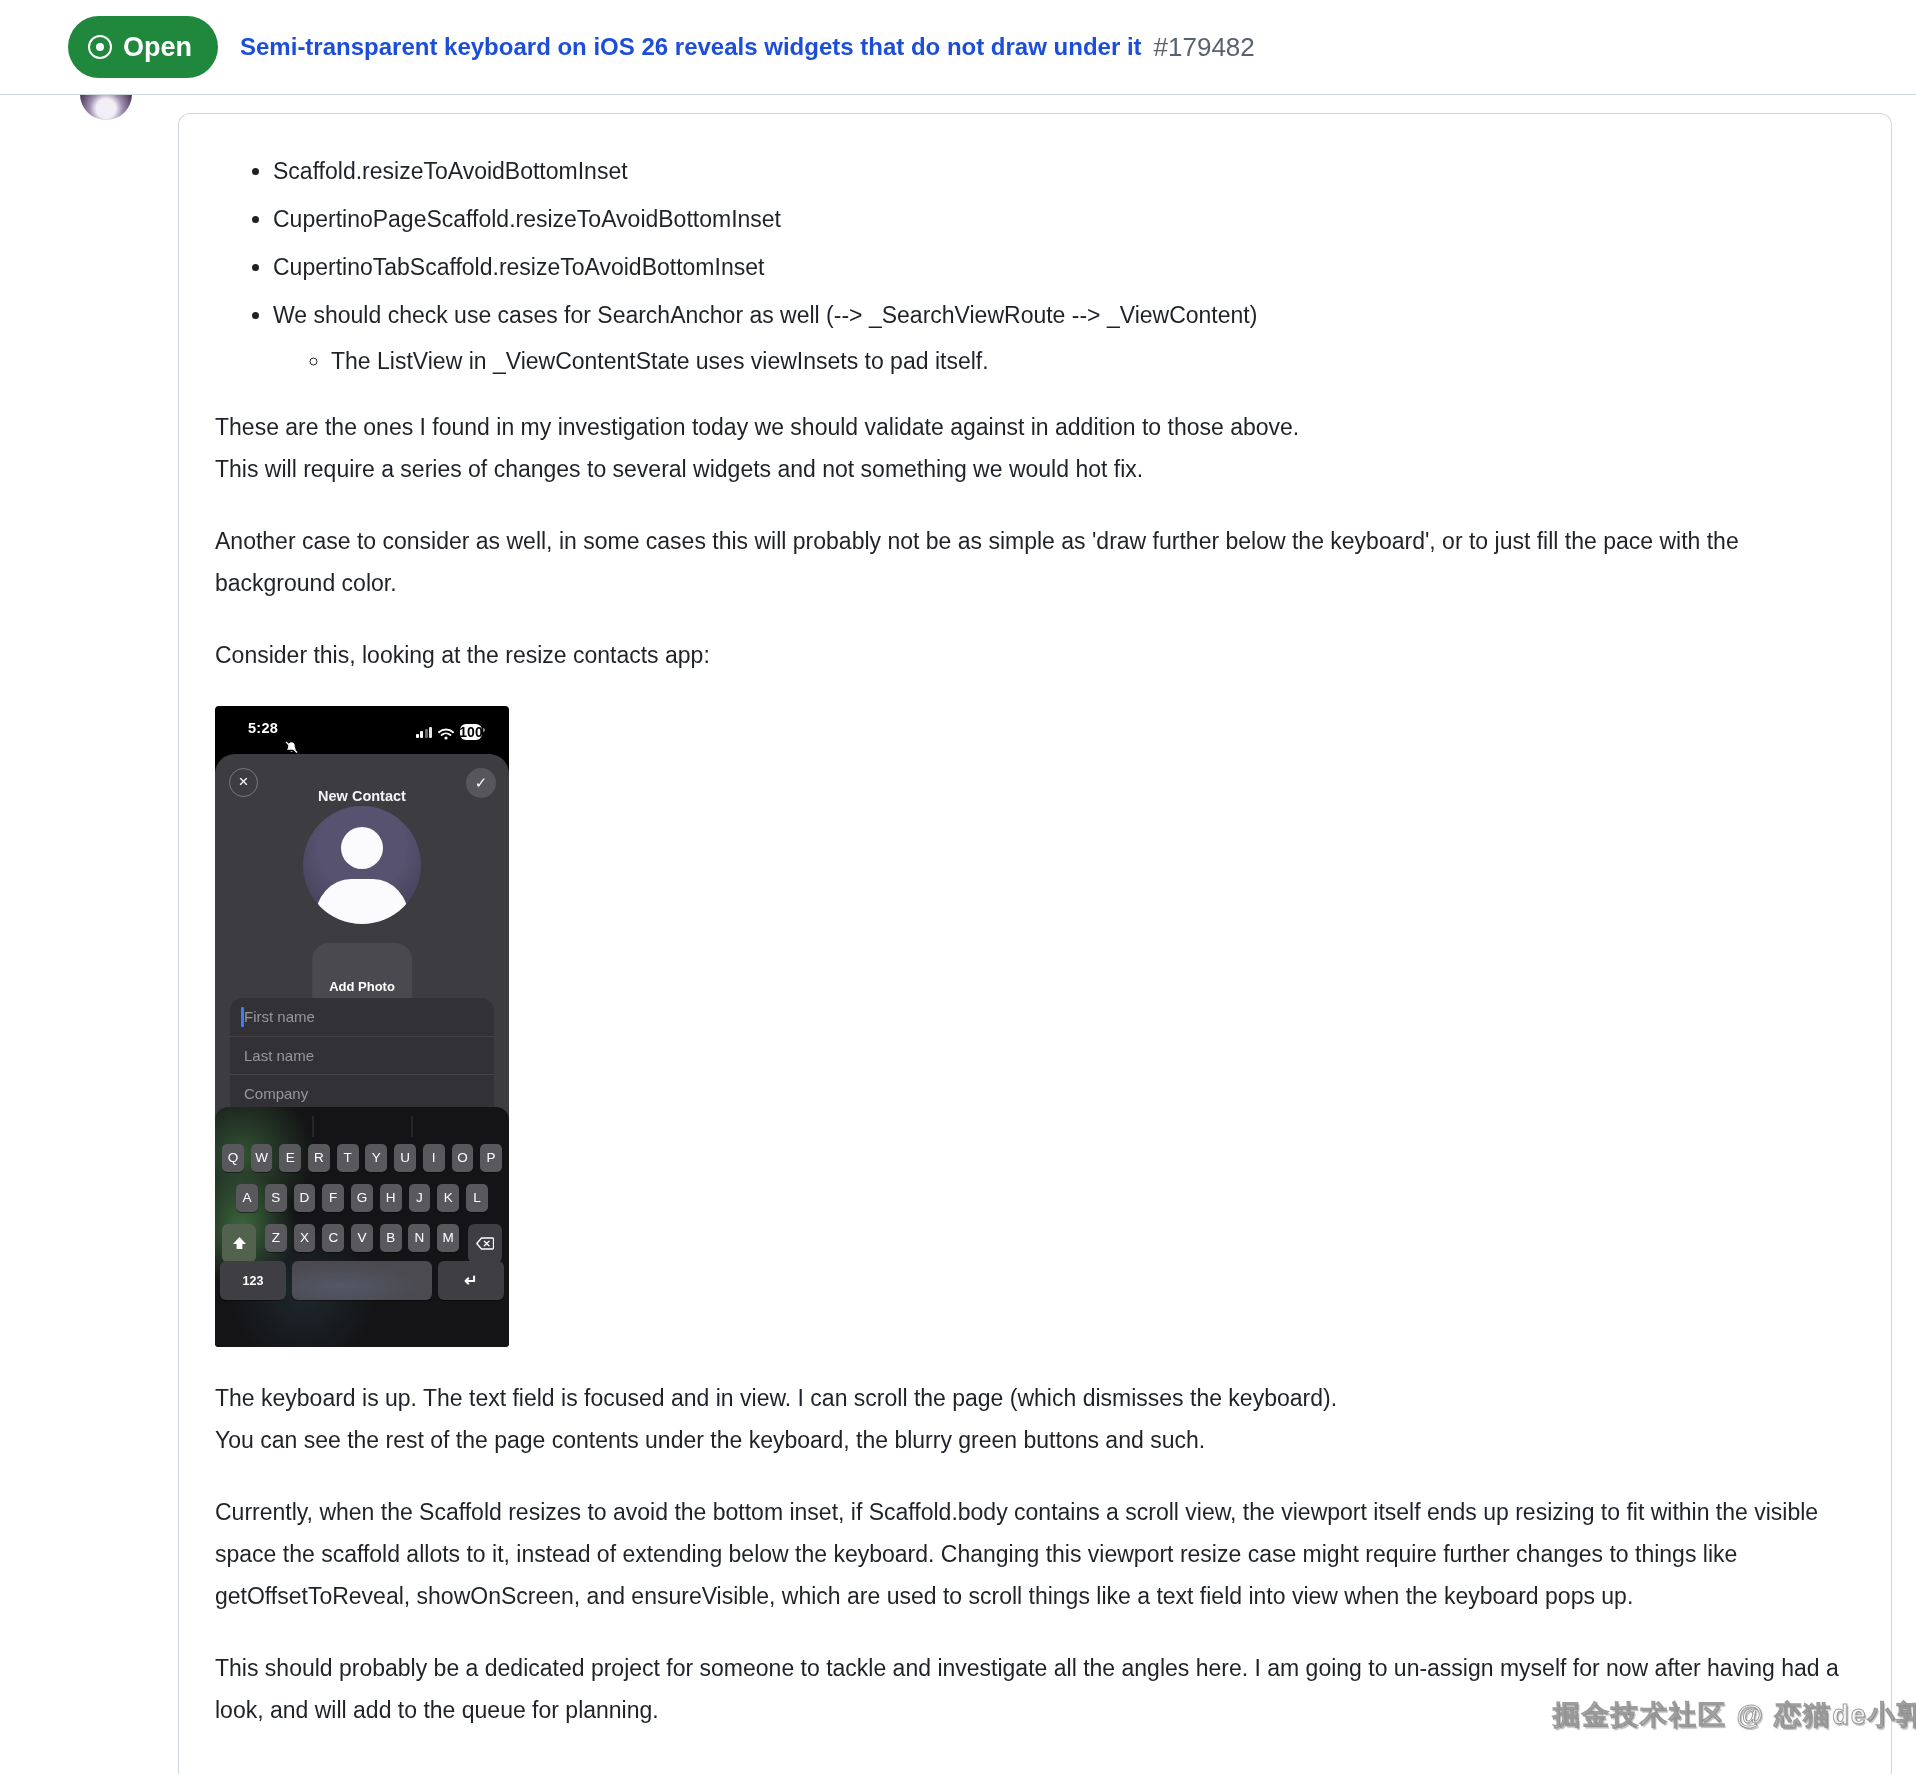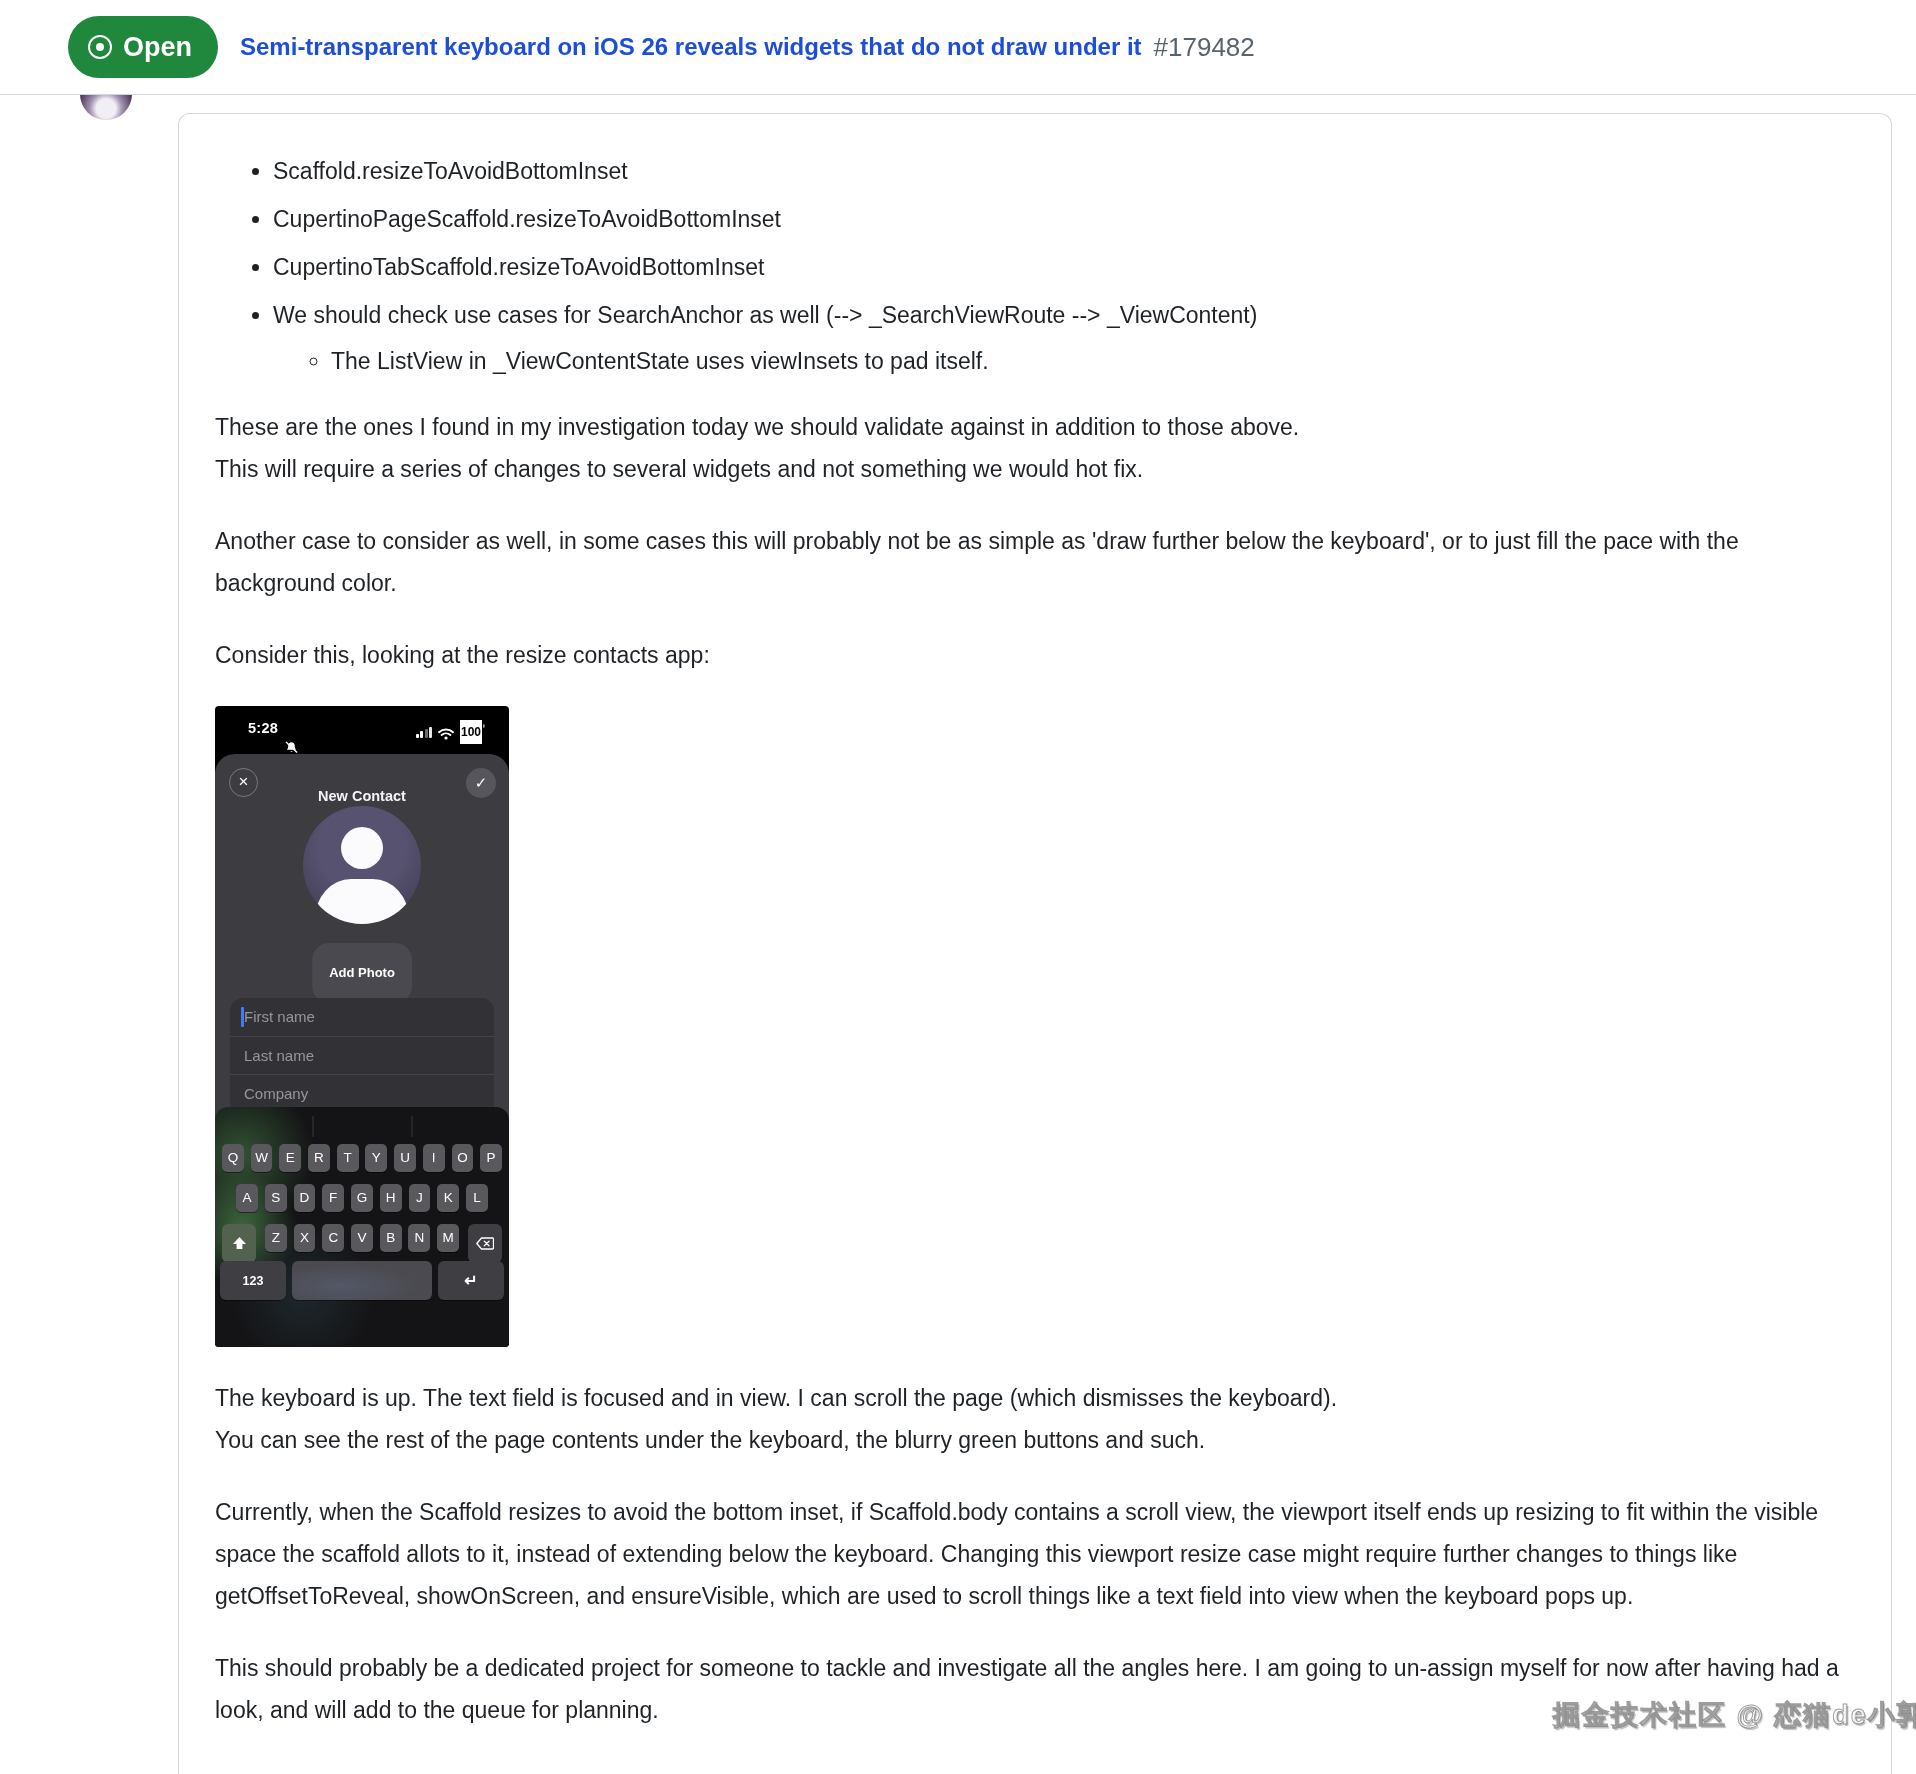--- a/index.html
+++ b/index.html
@@ -51,22 +51,22 @@
 
   
   .phone { position:relative; width:294px; height:641px; background:#000;
     border-radius:4px; overflow:hidden; margin:0 0 30px 0; }
   .p-abs { position:absolute; }
   .p-time { left:33px; top:1px; color:#fff; font-size:14.5px; font-weight:700; letter-spacing:.3px; }
   .p-bell { left:70px; top:19px; }
   .p-status-right { right:27px; top:19px; display:flex; align-items:center; gap:6px; height:14px; }
   .sig { display:flex; align-items:flex-end; gap:1.6px; height:11px; }
   .sig i { display:block; width:2.8px; background:#fff; border-radius:1px; }
-  .battery { width:22px; height:24px; border-radius:0; background:#fff;
-    color:#000; font-size:12px; font-weight:700; display:flex; align-items:center;
+  .battery { width:22px; height:16px; border-radius:6px; background:#fff;
+    color:#000; font-size:14px; font-weight:700; display:flex; align-items:center;
     justify-content:center; position:relative; }
   .battery::after { content:""; position:absolute; right:-3.2px; top:3.8px; width:2px; height:4.4px;
     background:rgba(255,255,255,.55); border-radius:0 2px 2px 0; }
 
   .p-sheet { left:0; right:0; top:48px; bottom:0; background:#3d3c41; border-radius:20px 20px 0 0; }
   .p-close { left:14px; top:62px; width:29px; height:29px; border-radius:50%;
     border:1.5px solid rgba(255,255,255,.30); color:#fff; font-size:17px; line-height:26px;
     text-align:center; }
   .p-navtitle { left:0; right:0; top:69px; text-align:center; color:#f4f4f6;
     font-size:14.5px; font-weight:700; }
@@ -75,21 +75,21 @@
 
   .p-contact-avatar { left:50%; top:100px; transform:translateX(-50%);
     width:118px; height:118px; border-radius:50%; overflow:hidden;
     background:radial-gradient(circle at 50% 35%, #56526f 0 45%, #3c3950 100%); }
   .p-head { position:absolute; left:50%; top:21px; transform:translateX(-50%);
     width:42px; height:42px; border-radius:50%; background:#fbfbfd; }
   .p-shoulders { position:absolute; left:50%; top:73px; transform:translateX(-50%);
     width:94px; height:52px; background:#fbfbfd;
     border-radius:50% 50% 42% 42% / 100% 100% 30% 30%; }
   .p-addphoto { left:50%; top:237px; transform:translateX(-50%); background:#4a494f;
-    color:#fff; font-size:13px; font-weight:700; padding:9px 17px; border-radius:17px;
+    color:#fff; font-size:13px; font-weight:700; padding:23px 17px; border-radius:17px;
     white-space:nowrap; }
 
   .p-fields { left:15px; right:15px; top:292px; height:258px; background:#323136;
     border-radius:13px; }
   .p-field { position:relative; height:38px; display:flex; align-items:center;
     padding-left:14px; color:#97969d; font-size:15px; }
   .p-field + .p-field { border-top:1px solid rgba(255,255,255,.09); }
   .p-caret { position:absolute; left:11px; top:9px; width:2.5px; height:20px;
     background:#3f7bf5; border-radius:1px; }
 

